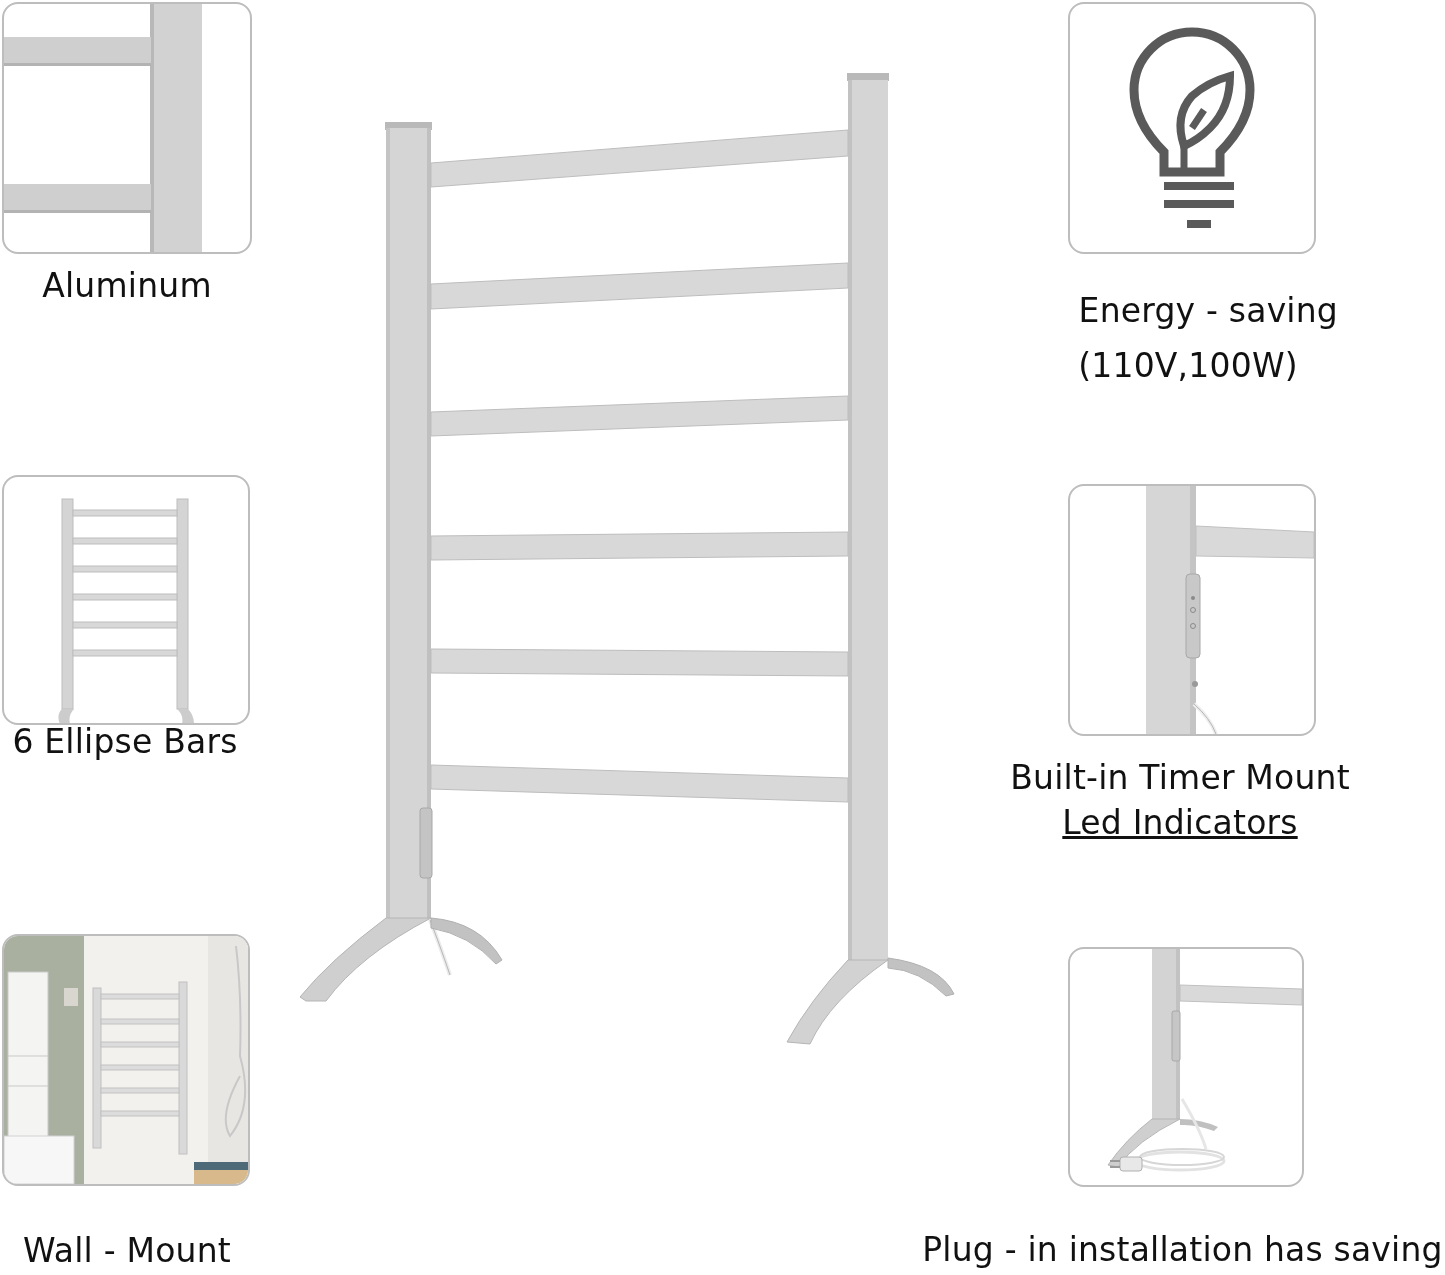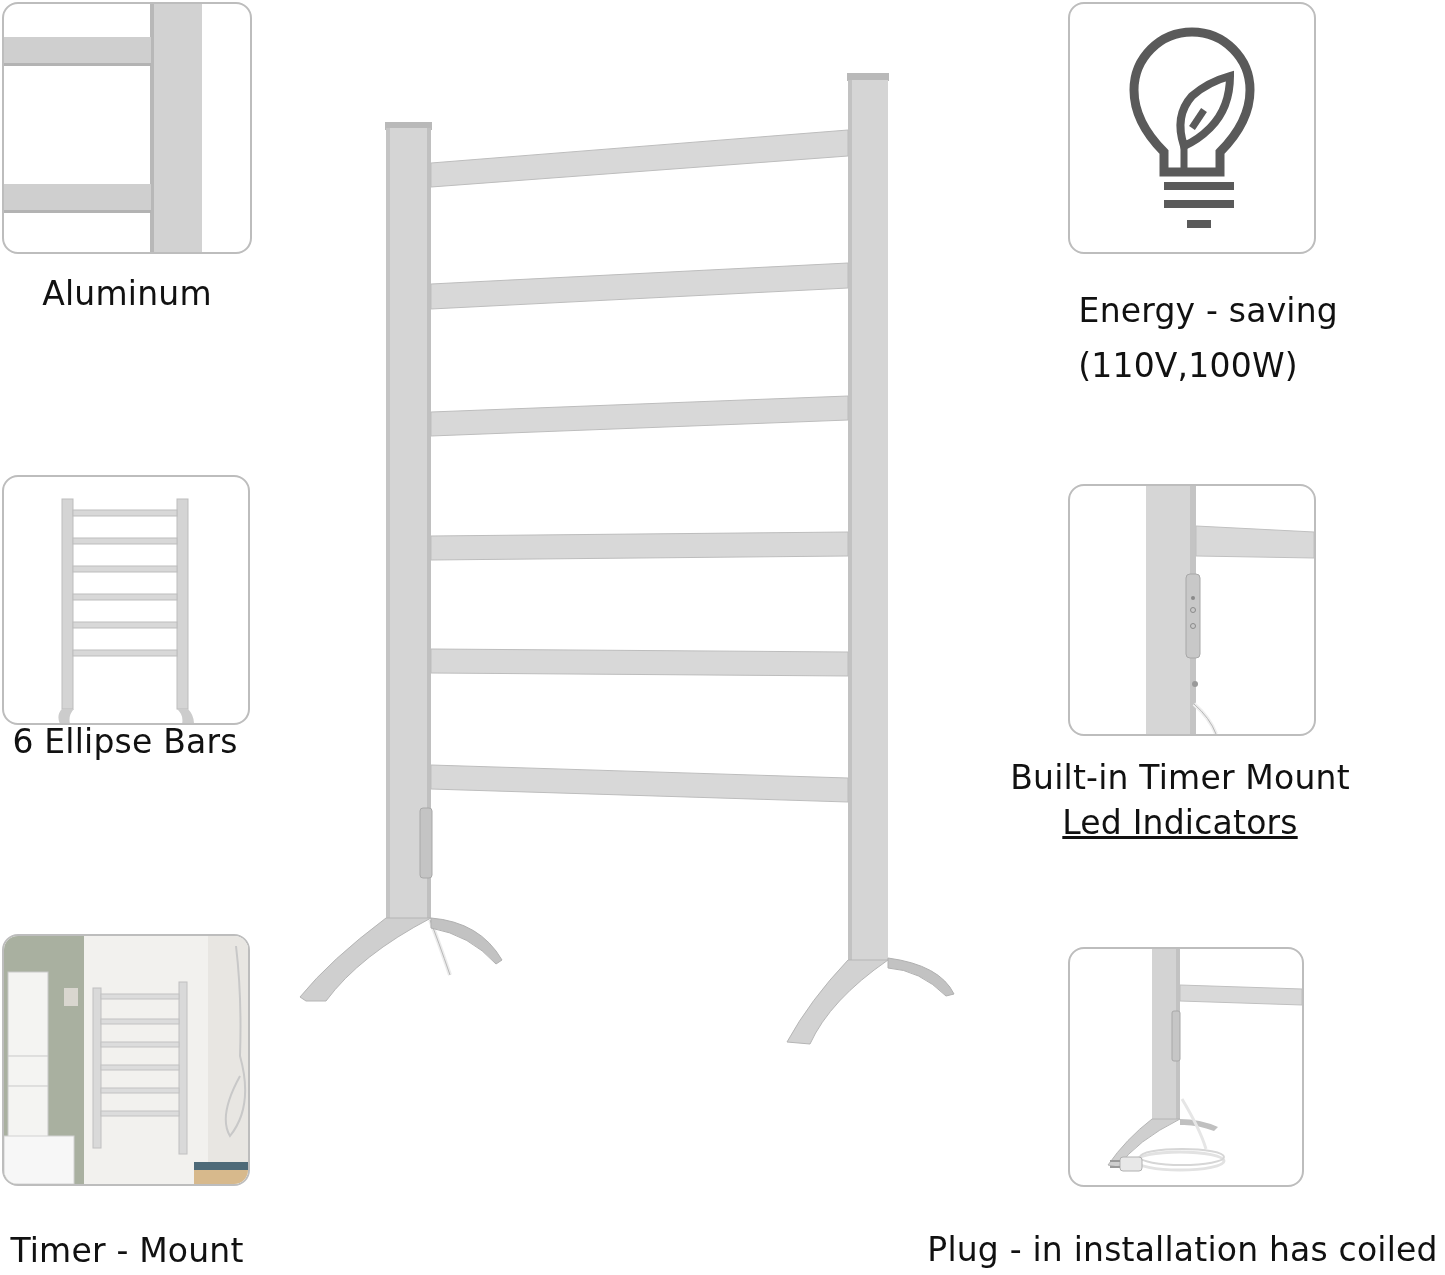--- a/index.html
+++ b/index.html
@@ -16,21 +16,21 @@
 <div class="card" style="left:2px; top:2px; width:250px; height:252px;">
   <svg width="246" height="248" viewBox="0 0 246 248">
     <rect x="146" y="0" width="52" height="248" fill="#d2d2d2"></rect>
     <rect x="146" y="0" width="4" height="248" fill="#b8b8b8"></rect>
     <rect x="0" y="33" width="147" height="29" fill="#cfcfcf"></rect>
     <rect x="0" y="59" width="147" height="3" fill="#b3b3b3"></rect>
     <rect x="0" y="180" width="147" height="29" fill="#cfcfcf"></rect>
     <rect x="0" y="206" width="147" height="3" fill="#b3b3b3"></rect>
   </svg>
 </div>
-<div class="label" style="left:2px; top:272px; width:250px;">Aluminum</div>
+<div class="label" style="left:2px; top:264px; width:250px;">Aluminum</div>
 
 <div class="card" style="left:2px; top:475px; width:248px; height:250px;">
   <svg width="244" height="246" viewBox="0 0 244 246">
     <rect x="58" y="22" width="11" height="210" fill="#d4d4d4" stroke="#bdbdbd"></rect>
     <rect x="173" y="22" width="11" height="210" fill="#d4d4d4" stroke="#bdbdbd"></rect>
     <g fill="#d8d8d8" stroke="#bdbdbd">
       <rect x="69" y="33" width="104" height="6"></rect>
       <rect x="69" y="61" width="104" height="6"></rect>
       <rect x="69" y="89" width="104" height="6"></rect>
       <rect x="69" y="117" width="104" height="6"></rect>
@@ -62,21 +62,21 @@
       <rect x="97" y="106" width="78" height="5"></rect>
       <rect x="97" y="129" width="78" height="5"></rect>
       <rect x="97" y="152" width="78" height="5"></rect>
       <rect x="97" y="175" width="78" height="5"></rect>
     </g>
     <path d="M232 10 Q238 60 236 120 Q250 170 226 200 Q214 180 236 140" fill="none" stroke="#c8c8c8" stroke-width="2"></path>
     <rect x="190" y="226" width="54" height="22" fill="#d7b98c"></rect>
     <rect x="190" y="226" width="54" height="8" fill="#4e6a78"></rect>
   </svg>
 </div>
-<div class="label" style="left:2px; top:1229px; width:250px;">Timer - Mount</div>
+<div class="label" style="left:2px; top:1229px; width:250px;">Wall - Mount</div>
 
 <svg id="main" width="680" height="1080" viewBox="0 0 680 1080">
 
   <rect x="95" y="62" width="47" height="8" fill="#b9b9b9"></rect>
   <rect x="96" y="68" width="45" height="790" fill="#d5d5d5"></rect>
   <rect x="96" y="68" width="4" height="790" fill="#c4c4c4"></rect>
   <rect x="137" y="68" width="4" height="790" fill="#c0c0c0"></rect>
 
   <rect x="557" y="13" width="42" height="8" fill="#b9b9b9"></rect>
   <rect x="558" y="20" width="40" height="880" fill="#d5d5d5"></rect>
@@ -145,13 +145,13 @@
     <path d="M82 170 Q56 190 38 216 L48 218 Q66 192 110 170 Z" fill="#cfcfcf" stroke="#b5b5b5"></path>
     <path d="M110 170 Q130 170 148 178 L144 182 Q126 175 110 176 Z" fill="#c0c0c0"></path>
     <path d="M112 150 Q130 180 136 200" fill="none" stroke="#e6e6e6" stroke-width="3"></path>
     <ellipse cx="110" cy="212" rx="44" ry="9" fill="none" stroke="#e2e2e2" stroke-width="3"></ellipse>
     <ellipse cx="112" cy="208" rx="42" ry="8" fill="none" stroke="#d6d6d6" stroke-width="2"></ellipse>
     <rect x="50" y="208" width="22" height="14" rx="3" fill="#e8e8e8" stroke="#b0b0b0"></rect>
     <line x1="40" y1="212" x2="50" y2="212" stroke="#9a9a9a" stroke-width="2"></line>
     <line x1="40" y1="218" x2="50" y2="218" stroke="#9a9a9a" stroke-width="2"></line>
   </svg>
 </div>
-<div class="label" style="left:920px; top:1228px; width:525px;">Plug - in installation has coiled</div>
+<div class="label" style="left:920px; top:1228px; width:525px;">Plug - in installation has saving</div>
 
 </body></html>

